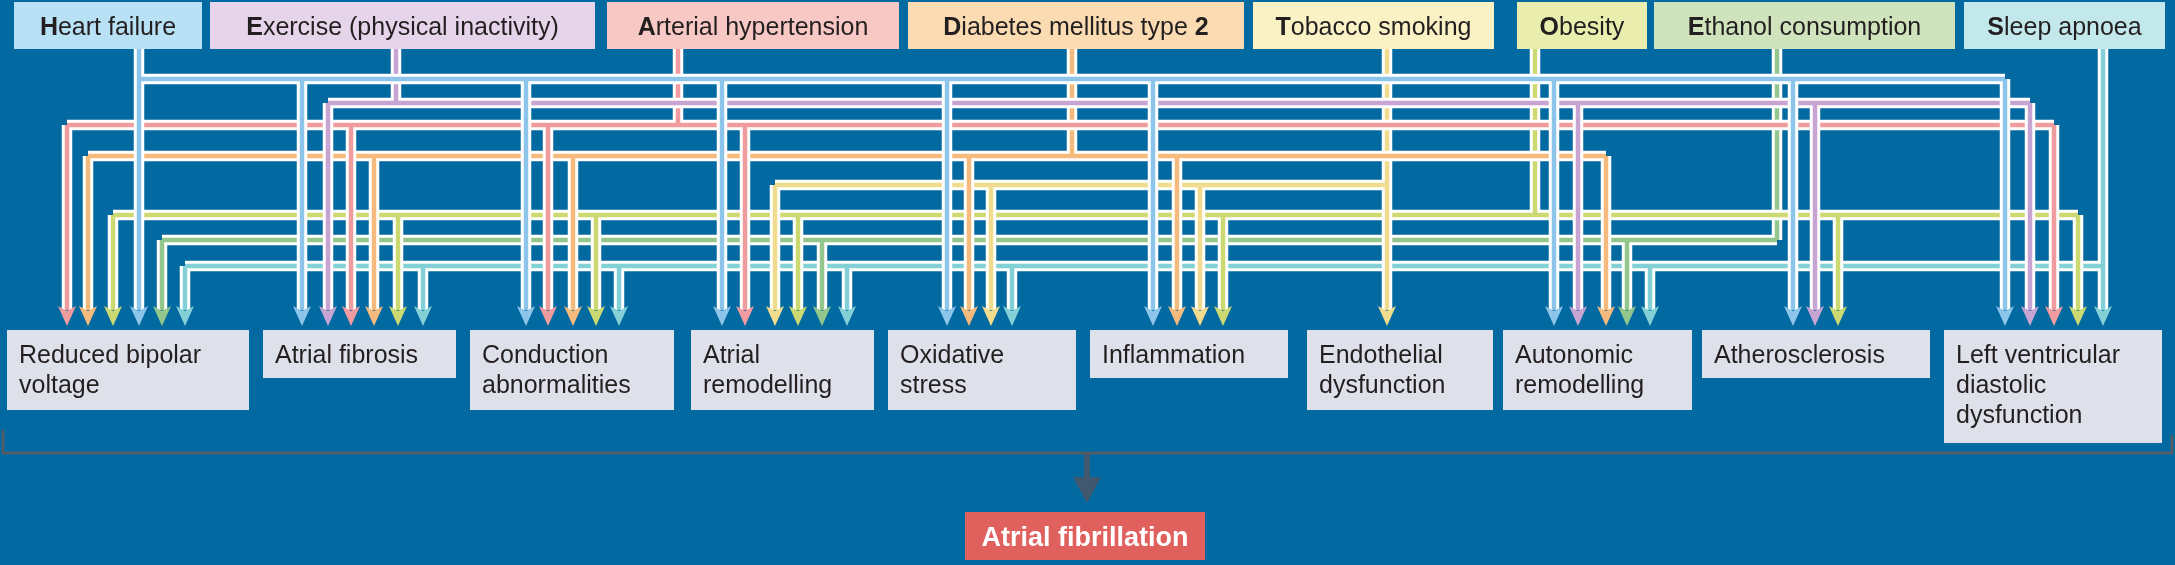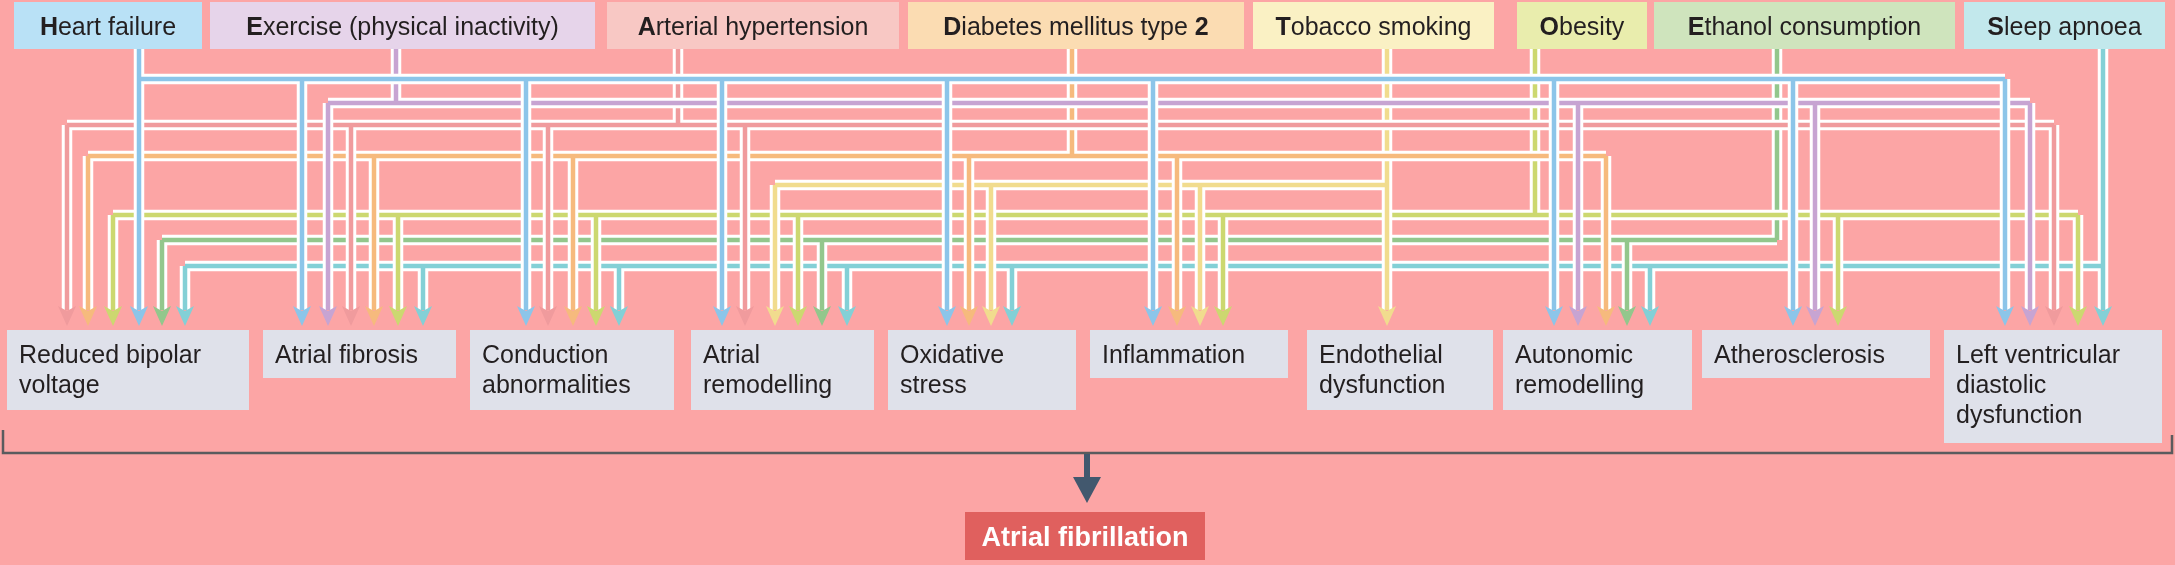--- a/index.html
+++ b/index.html
@@ -1,16 +1,16 @@
 <!DOCTYPE html>
 <html><head>
 <meta charset="utf-8">
 <style>
   html,body{margin:0;padding:0;background:#ffffff;}
-  .canvas{position:relative;width:2175px;height:565px;background:#fca5a5;overflow:hidden;}
+  .canvas{position:relative;width:2175px;height:565px;background:#0369a1;overflow:hidden;}
   svg text{font-family:"Liberation Sans","DejaVu Sans",sans-serif;fill:#231f20;}
   svg .rf-label{font-size:25px;font-weight:400;}
   svg .rf-bold{font-weight:700;}
   svg .mech-label{font-size:25px;font-weight:400;}
   svg .outcome-label{font-size:27px;font-weight:700;fill:#ffffff;}
 </style>
 </head>
 <body>
 
 <div class="canvas">

